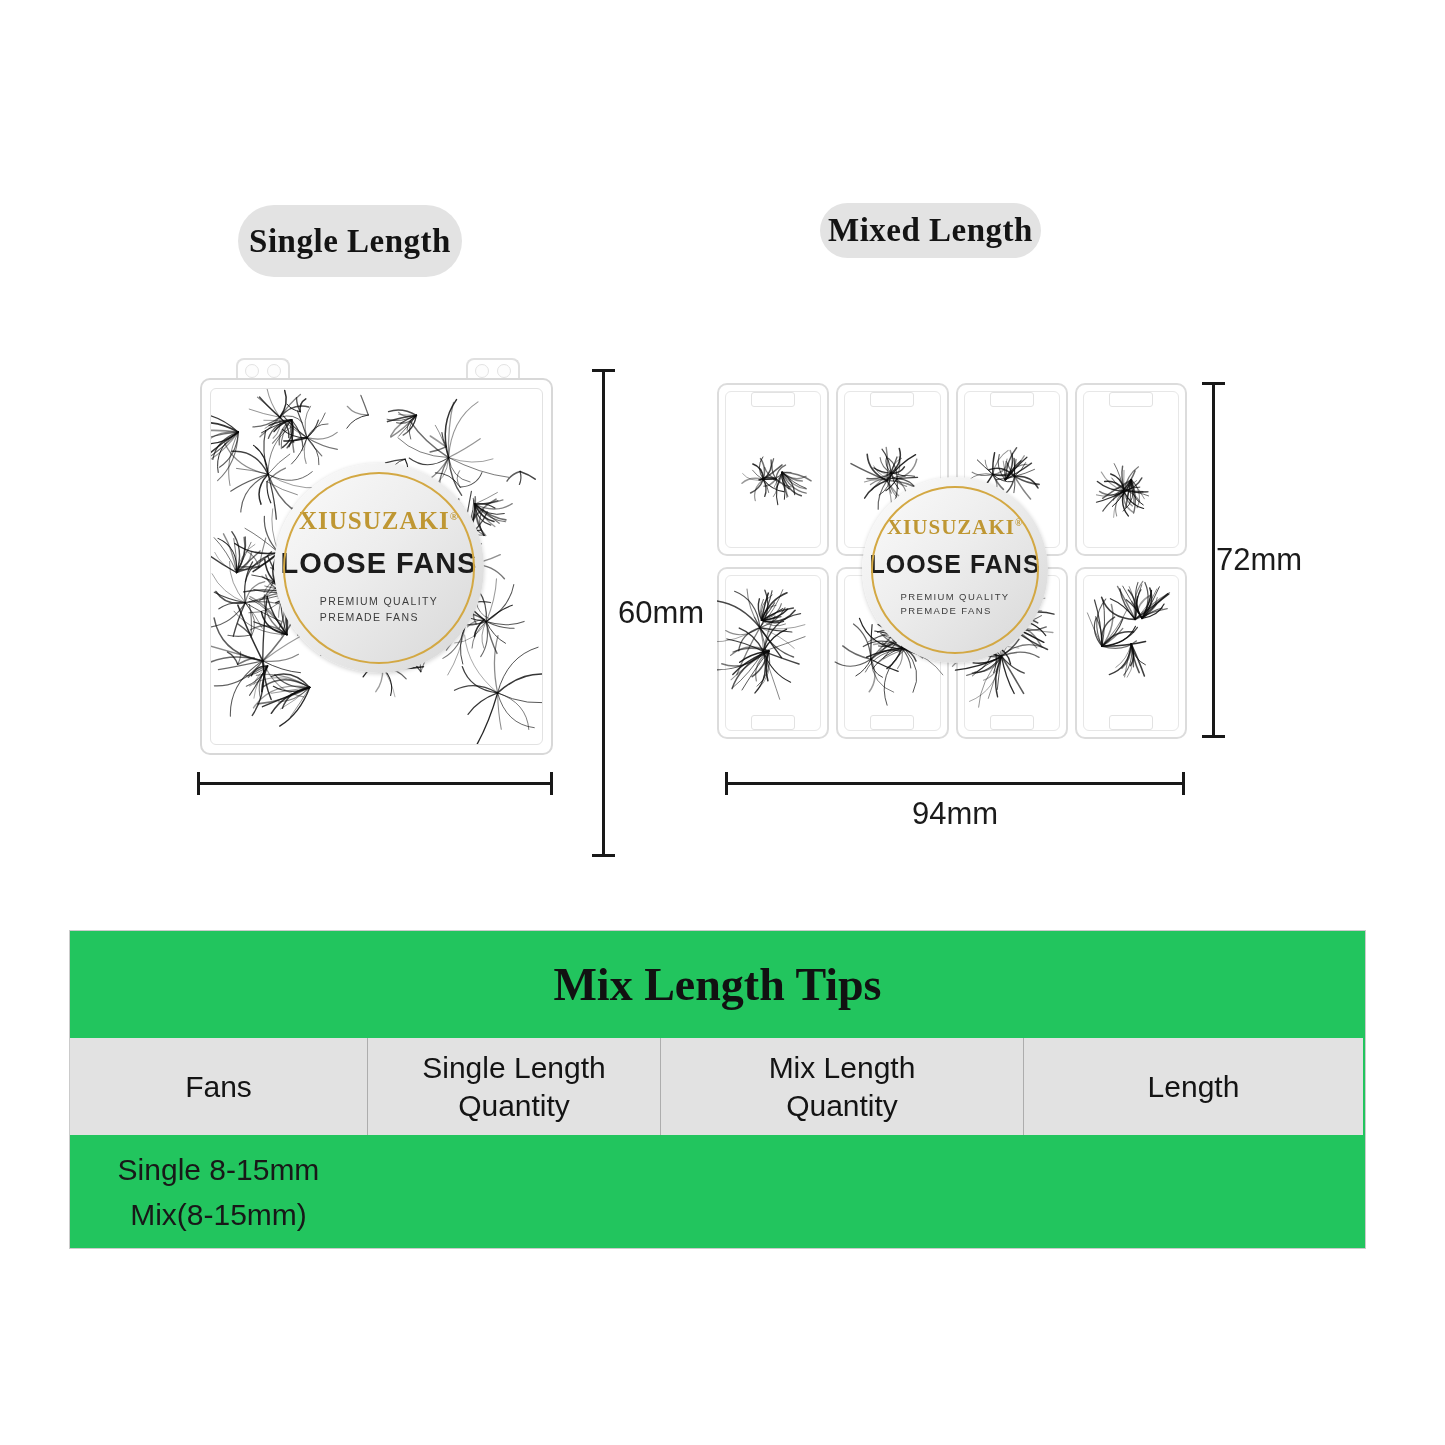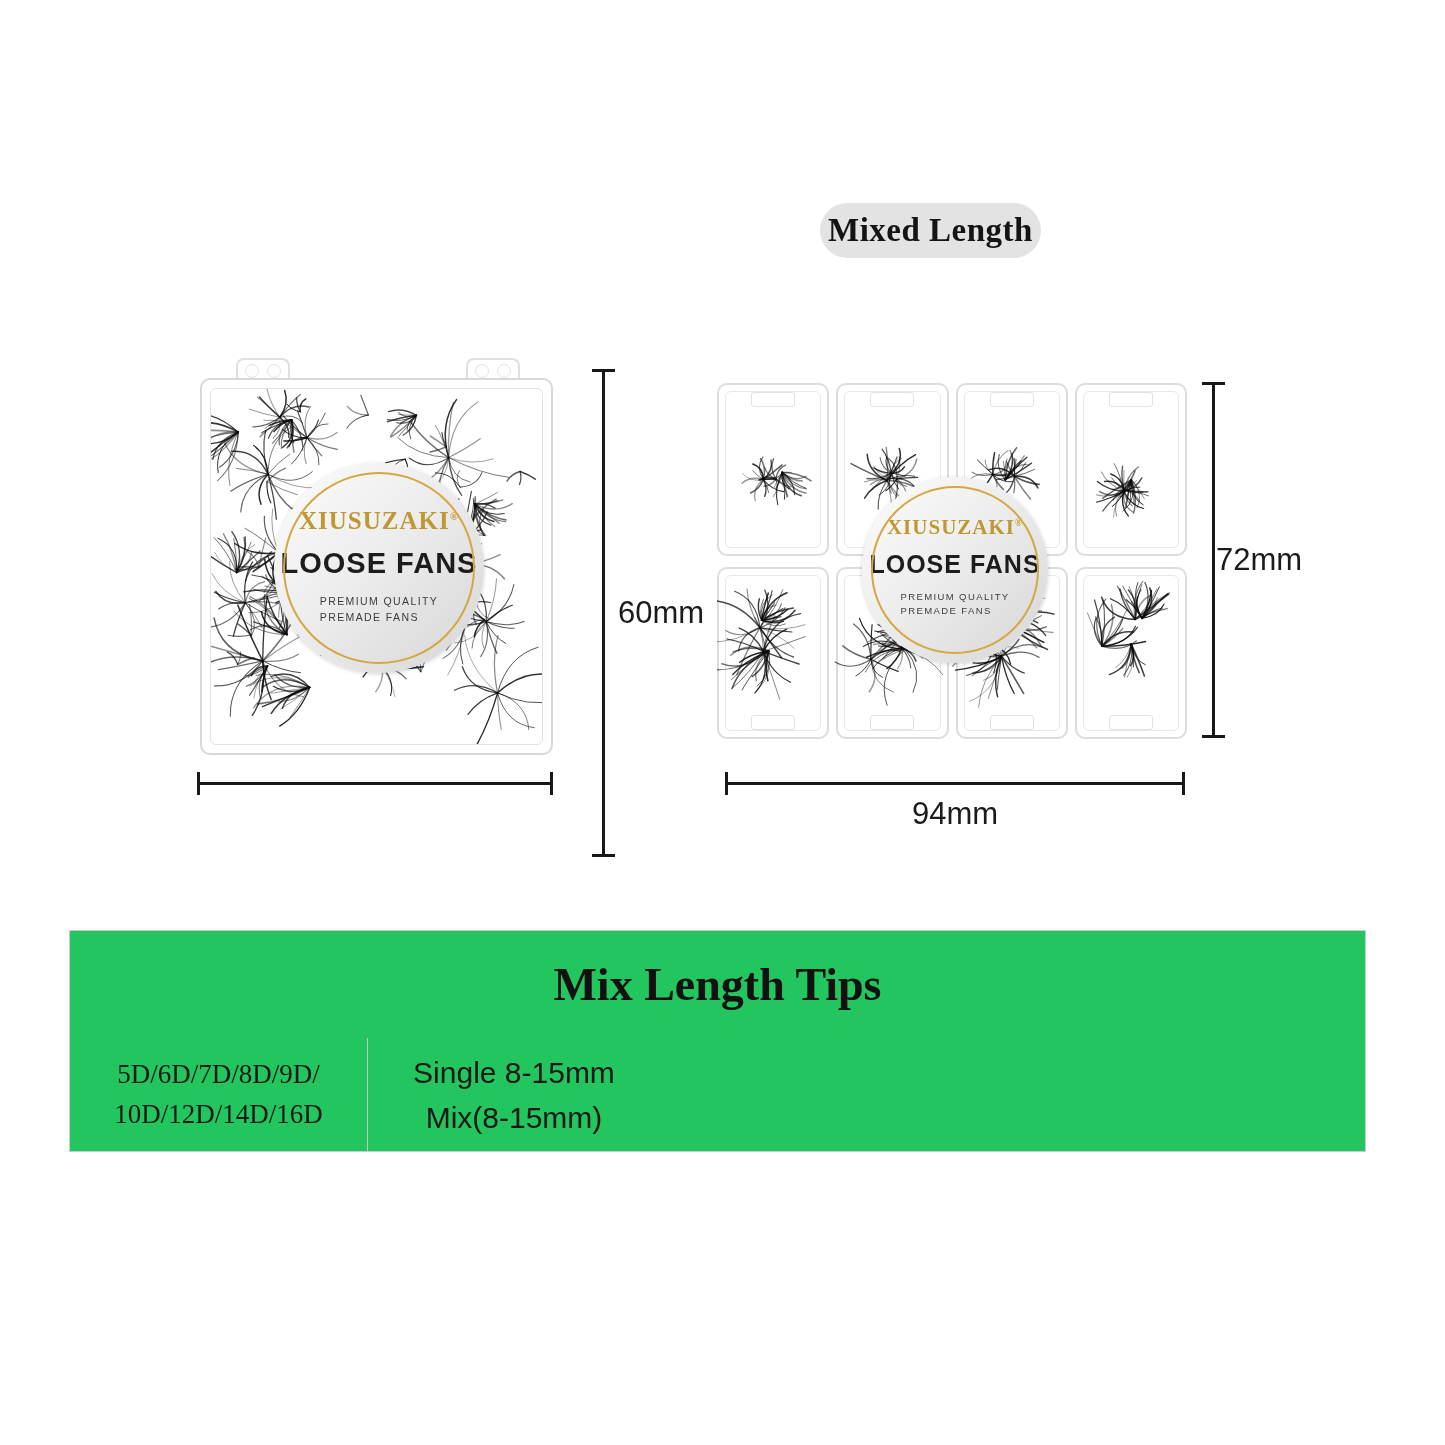--- a/index.html
+++ b/index.html
@@ -96,20 +96,21 @@
   .td-fans{font-family:"Liberation Serif",serif;font-size:27px;line-height:1.45;}
   .td-single{font-size:33px;}
   .td-mix{font-size:27px;line-height:1.5;}
   .td-length{font-size:30px;line-height:1.5;}
 </style>
 </head>
 <body>
 
 <div class="abs" style="inset:0;">
 
+  <div class="pill pill-single">Single Length</div>
   <div class="pill pill-mixed">Mixed Length</div>
 
   <div class="abs boxA">
     <div class="hinge hinge-a"></div>
     <div class="hinge hinge-b"></div>
     <div class="boxA-body">
       <div class="boxA-inner">
         <svg id="lashesA" width="333" height="357">
             <path d="M27.3 43.1 Q14.1 71.1 19.0 96.5" fill="none" stroke="#0a0a0a" stroke-width="1.01" stroke-opacity="0.48" stroke-linecap="round"></path>
             <path d="M27.3 43.1 Q26.2 74.2 6.6 91.7" fill="none" stroke="#0a0a0a" stroke-width="1.09" stroke-opacity="0.55" stroke-linecap="round"></path>
@@ -1054,25 +1055,35 @@
 
   <div class="dim dim-94">
     <div class="hline"></div>
     <div class="hcap l"></div>
     <div class="hcap r"></div>
     <div class="dim-label hdim-label">94mm</div>
   </div>
 
   <div class="abs spec-table">
     <div class="t-title">Mix Length Tips</div>
+    <div class="t-head">
+      <div class="th">
+          <span class="wrap">Fans</span>
+        </div>
+      <div class="th">
+          <span class="wrap">Single Length Quantity</span>
+        </div>
+      <div class="th">
+          <span class="wrap">Mix Length Quantity</span>
+        </div>
+      <div class="th">
+          <span class="wrap">Length</span>
+        </div>
+    </div>
     <div class="t-body">
-      <div class="td td-fans">
-        <span>5D/6D/7D/8D/9D/</span>
-          <span>10D/12D/14D/16D</span>
-      </div>
       <div class="td td-length">
         <span>Single 8-15mm</span>
           <span>Mix(8-15mm)</span>
       </div>
     </div>
   </div>
 
 </div>
 
 </body></html>

